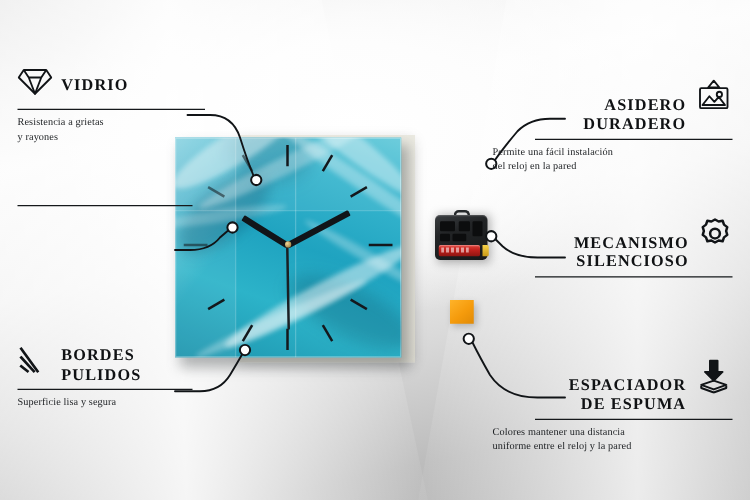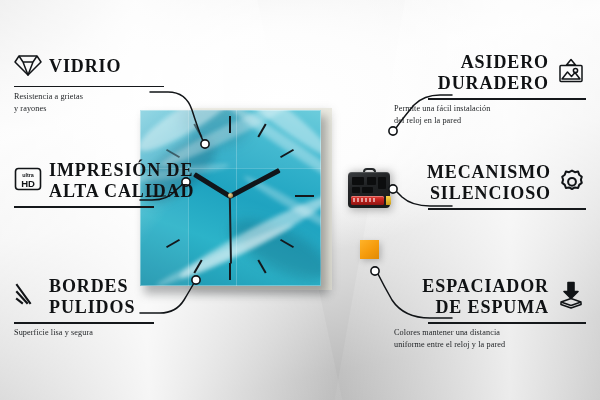--- a/index.html
+++ b/index.html
@@ -112,27 +112,27 @@
   .foam-body{ position:absolute; inset:0; background:linear-gradient(140deg,#ffb329 0%,#f59b0c 55%,#e08a06 100%); }
 
   
   .callout { position:absolute; z-index:8; width:192px; }
   .callout .head { display:flex; align-items:center; gap:7px; }
   .callout.left .head { justify-content:flex-start; }
   .callout.right .head { justify-content:flex-end; }
   .title {
     font-family:"Liberation Serif", serif;
     font-weight:bold;
-    font-size:18px;
+    font-size:13px;
     letter-spacing:.9px;
     color:#101214;
     line-height:1.18;
     text-transform:uppercase;
   }
-  .callout.right .title { text-align:right; }
+  .callout.right .title { text-align:right;margin-top:24px; }
   .rule { height:1.4px; background:#15181b; margin-top:4px; }
   .desc {
     font-family:"Liberation Serif", serif;
     font-size:8.2px;
     line-height:1.42;
     color:#1b1e21;
     margin-top:3.5px;
     letter-spacing:.1px;
   }
   .callout.right .desc { text-align:left; }
@@ -254,33 +254,20 @@
       </span>
     </div>
     <div class="rule" style="width:150px;"></div>
     <div class="desc">
       <span>Resistencia a grietas</span><br>
       <span>y rayones</span>
     </div>
   </div>
 
   <div class="callout left" id="c-impresion">
-    <div class="head">
-      <span class="ico">
-        <svg width="28" height="26" viewBox="0 0 28 26">
-          <rect x="1.5" y="2.5" width="25" height="21" rx="3" fill="none" stroke="#111417" stroke-width="1.6"></rect>
-          <text x="14" y="11" font-family="Liberation Sans, sans-serif" font-size="5.4" font-weight="bold" fill="#111417" text-anchor="middle">ultra</text>
-          <text x="14" y="20.5" font-family="Liberation Sans, sans-serif" font-size="9.5" font-weight="bold" fill="#111417" text-anchor="middle">HD</text>
-        </svg>
-      </span>
-      <span class="title">
-        <span>IMPRESIÓN DE</span><br>
-        <span>ALTA CALIDAD</span>
-      </span>
-    </div>
     <div class="rule" style="width:140px;"></div>
   </div>
 
   <div class="callout left" id="c-bordes">
     <div class="head">
       <span class="ico">
         <svg width="28" height="26" viewBox="0 0 28 26" stroke="#111417" stroke-width="2.1" fill="none" stroke-linecap="square">
           <path d="M3 3 L16 21"></path>
           <path d="M3 10 L13 21"></path>
           <path d="M3 17 L8 21"></path>

